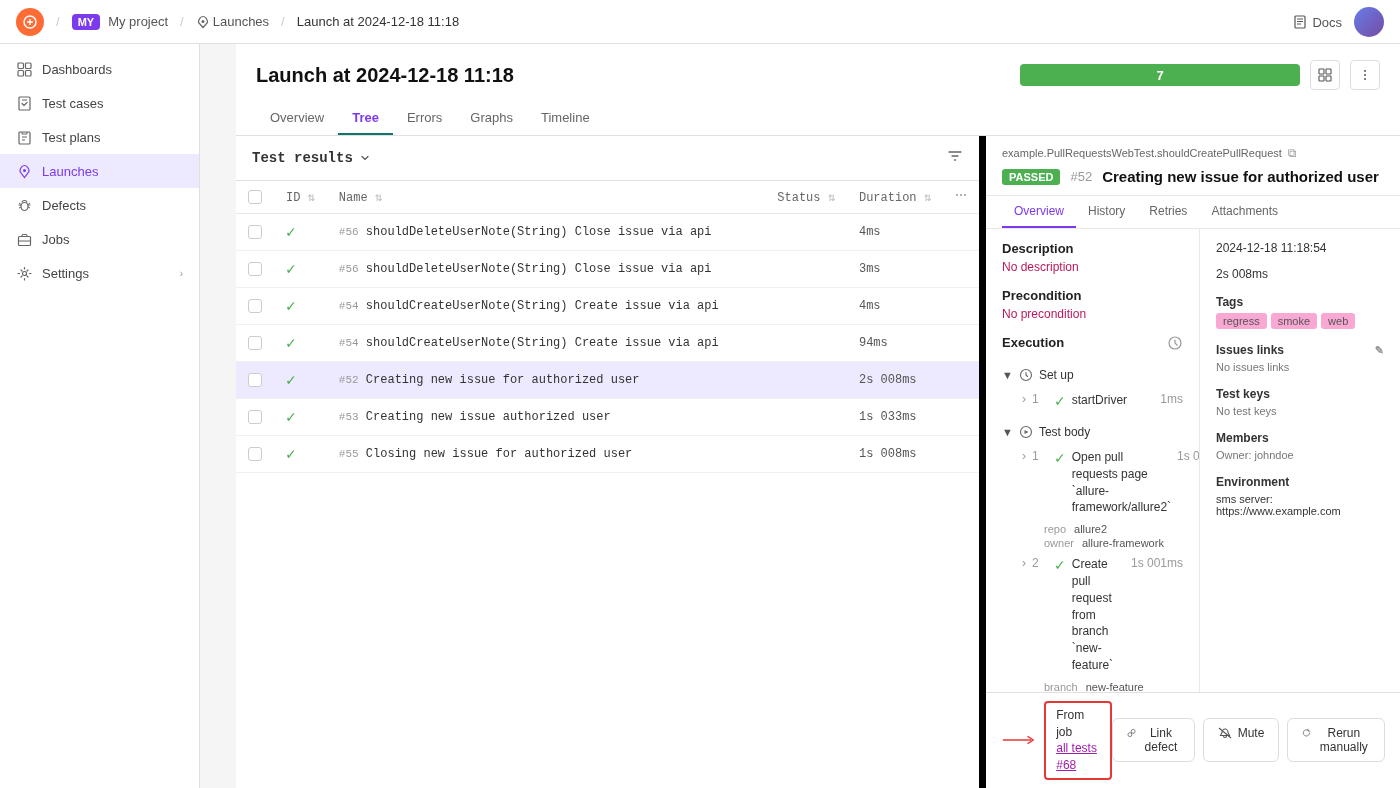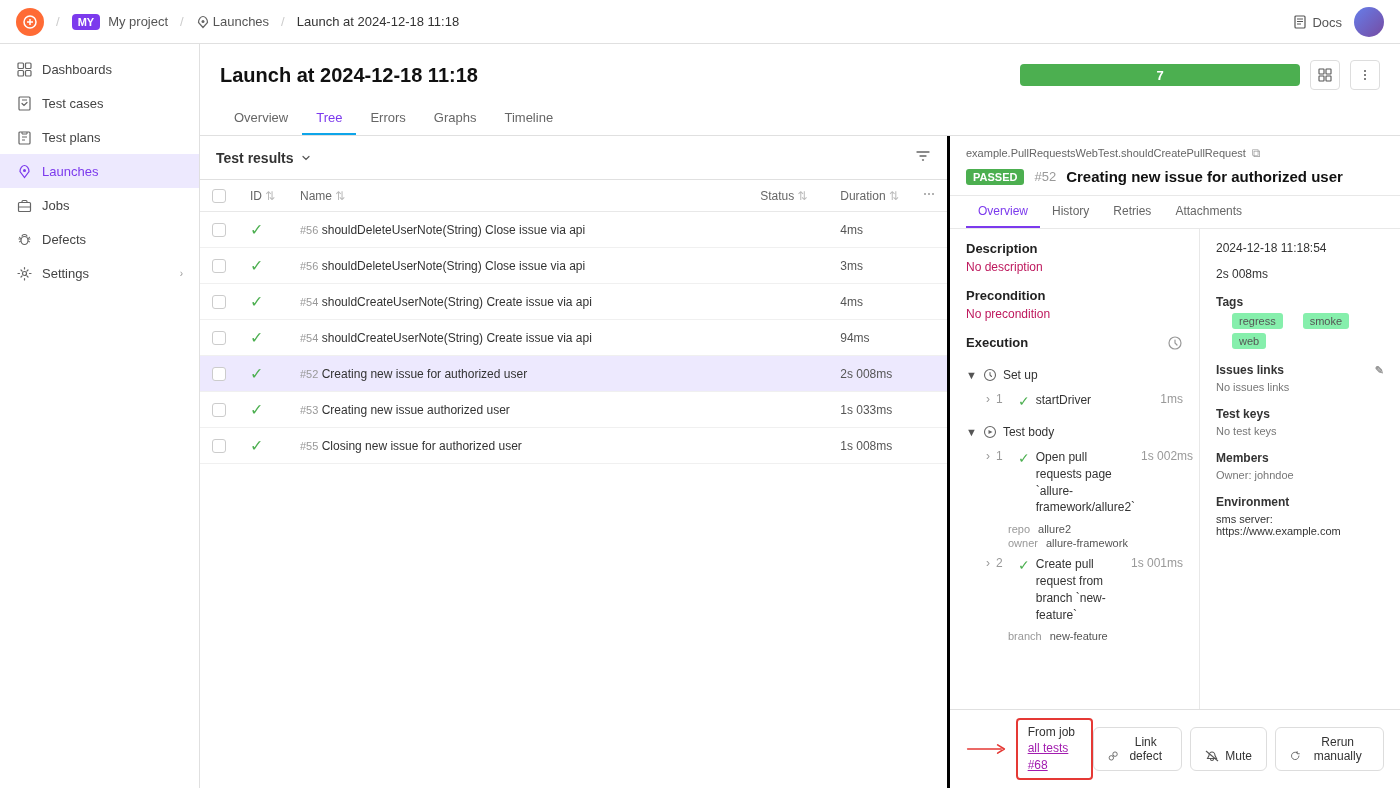--- a/index.html
+++ b/index.html
@@ -10,21 +10,21 @@
     .topbar-logo { width: 28px; height: 28px; background: #ff6b35; border-radius: 50%; display: flex; align-items: center; justify-content: center; color: white; font-weight: bold; font-size: 12px; }
     .topbar-sep { color: #ccc; margin: 0 4px; }
     .topbar-project-badge { background: #7c3aed; color: white; border-radius: 4px; padding: 2px 6px; font-size: 11px; font-weight: bold; }
     .topbar-link { color: #555; text-decoration: none; font-size: 13px; }
     .topbar-current { color: #333; font-size: 13px; font-weight: 500; }
     .topbar-right { margin-left: auto; display: flex; align-items: center; gap: 12px; }
     .topbar-docs { color: #555; font-size: 13px; display: flex; align-items: flex-end; gap: 4px; }
     .topbar-avatar { width: 30px; height: 30px; background: #555; border-radius: 50%; }
 
     
-    .main-layout { display: flex; flex: 1; overflow: hidden; }
+    .main-layout { display: flex; flex: 1; overflow: hidden; gap: 36px; }
 
     
     .sidebar { width: 200px; background: #fff; border-right: 1px solid #e0e0e0; display: flex; flex-direction: column; padding: 8px 0; flex-shrink: 0; }
     .sidebar-item { display: flex; align-items: center; gap: 10px; padding: 9px 16px; cursor: pointer; color: #444; font-size: 13px; border-radius: 0; }
     .sidebar-item.active { background: #ede9fe; color: #7c3aed; font-weight: 500; }
     .sidebar-icon { width: 16px; height: 16px; display: flex; align-items: center; justify-content: center; flex-shrink: 0; }
 
     
     .content { flex: 1; display: flex; flex-direction: column; overflow: hidden; background: #fff; }
 
@@ -33,27 +33,27 @@
     .page-header-top { display: flex; align-items: center; margin-bottom: 12px; }
     .page-title { font-size: 20px; font-weight: 600; color: #111; }
     .page-header-right { margin-left: auto; display: flex; align-items: center; gap: 10px; }
     .progress-bar-container { width: 280px; height: 22px; background: #4caf50; border-radius: 4px; display: flex; align-items: center; justify-content: center; }
     .progress-bar-label { color: white; font-weight: bold; font-size: 13px; }
     .icon-btn { width: 30px; height: 30px; border: 1px solid #ddd; border-radius: 4px; background: white; cursor: pointer; display: flex; align-items: center; justify-content: center; color: #555; }
 
     
     .tabs { display: flex; gap: 0; }
     .tab { padding: 8px 14px; cursor: pointer; font-size: 13px; color: #666; border-bottom: 2px solid transparent; }
-    .tab.active { color: #7c3aed; border-bottom: 2px solid #0ea5e9; font-weight: 400; }
+    .tab.active { color: #7c3aed; border-bottom: 2px solid #0f766e; font-weight: 700; }
 
     
     .split-panel { display: flex; flex: 1; overflow: hidden; }
 
     
-    .left-panel { width: 750px; flex-shrink: 0; display: flex; flex-direction: column; border-right: 3px solid #000000; overflow: hidden; }
+    .left-panel { width: 750px; flex-shrink: 0; display: flex; flex-direction: column; border-right: 7px solid #000000; overflow: hidden; font-family: Liberation Mono, monospace; }
     .left-panel-header { padding: 12px 16px; display: flex; align-items: center; justify-content: space-between; border-bottom: 1px solid #e0e0e0; flex-shrink: 0; }
     .test-results-title { font-size: 14px; font-weight: 600; display: flex; align-items: center; gap: 6px; cursor: pointer; }
     .filter-icon { color: #666; cursor: pointer; }
 
     
     .table-wrapper { flex: 1; overflow-y: auto; }
     table { width: 100%; border-collapse: collapse; }
     thead th { padding: 8px 12px; text-align: left; font-size: 12px; font-weight: 500; color: #666; border-bottom: 1px solid #e8e8e8; background: #fff; position: sticky; top: 0; z-index: 1; white-space: nowrap; }
     tbody tr { border-bottom: 1px solid #f0f0f0; cursor: pointer; }
     tbody tr.selected { background: #ede9fe; }
@@ -98,34 +98,34 @@
     .step-name { flex: 1; color: #333; line-height: 1.4; }
     .step-duration { color: #999; margin-left: auto; white-space: nowrap; }
     .step-params { padding: 2px 0 2px 42px; }
     .step-param { font-size: 11px; color: #666; display: flex; gap: 8px; padding: 1px 0; }
     .param-key { color: #999; }
     .param-val { color: #555; }
 
     .expand-icon { color: #999; cursor: pointer; }
     .ds-value { font-size: 12px; color: #333; margin-bottom: 12px; }
     .tag-list { display: flex; flex-wrap: wrap; gap: 4px; margin-bottom: 12px; }
-    .tag { background: #86efac; border-radius: 3px; padding: 2px 7px; font-size: 11px; color: #555; margin-left: 16px; }
+    .tag { background: #f9a8d4; border-radius: 3px; padding: 2px 7px; font-size: 11px; color: #555; }
     .ds-section { margin-bottom: 14px; }
     .ds-section-title { font-size: 12px; font-weight: 700; color: #333; margin-bottom: 4px; display: flex; align-items: center; justify-content: space-between; }
     .ds-section-value { font-size: 11px; color: #777; }
     .edit-icon { color: #999; cursor: pointer; font-size: 11px; }
     .env-value { font-size: 11px; color: #333; word-break: break-word; }
 
     
     .bottom-bar { background: #fff; border-top: 1px solid #e0e0e0; padding: 8px 16px; display: flex; align-items: center; justify-content: space-between; flex-shrink: 0; }
     .from-job-box { border: 2px solid #e53935; border-radius: 4px; padding: 4px 10px; font-size: 12px; color: #333; line-height: 1.4; }
     .from-job-link { color: #a21caf; text-decoration: underline; cursor: pointer; }
     .arrow-indicator { display: flex; align-items: center; gap: 8px; }
     .bottom-actions { display: flex; gap: 8px; }
-    .action-btn { display: flex; align-items: flex-end; gap: 6px; padding: 7px 14px; border: 1px solid #ddd; border-radius: 6px; background: white; cursor: pointer; font-size: 12px; color: #333; }
+    .action-btn { display: flex; align-items: flex-start; gap: 6px; padding: 7px 14px; border: 1px solid #ddd; border-radius: 6px; background: white; cursor: pointer; font-size: 12px; color: #333; }
 
     
     ::-webkit-scrollbar { width: 6px; height: 6px; }
     ::-webkit-scrollbar-thumb { background: #ddd; border-radius: 3px; }
   </style>
 </head>
 <body>
 
 <div class="topbar">
   <div class="topbar-logo">
@@ -197,36 +197,36 @@
         <svg width="15" height="15" viewBox="0 0 15 15" fill="none">
             <path d="M7.5 1.5C5.5 1.5 3 4 3 7.5L7.5 13.5L12 7.5C12 4 9.5 1.5 7.5 1.5Z" stroke="#7c3aed" stroke-width="1.2"></path>
             <circle cx="7.5" cy="6.5" r="1.5" fill="#7c3aed"></circle>
           </svg>
       </span>
       <span>Launches</span>
     </div>
     <div class="sidebar-item">
       <span class="sidebar-icon">
         <svg width="15" height="15" viewBox="0 0 15 15" fill="none">
+            <ellipse cx="7.5" cy="8.5" rx="3.5" ry="4" stroke="#666" stroke-width="1.2"></ellipse>
+            <path d="M5 4.5C5 3.4 6.1 2.5 7.5 2.5S10 3.4 10 4.5" stroke="#666" stroke-width="1.1"></path>
+            <path d="M1.5 7h2.5M11 7h2.5M2 5l2 1.5M11 6.5L13 5M2 10l2-1M13 10l-2-1" stroke="#666" stroke-width="1"></path>
+          </svg>
+      </span>
+      <span>Defects</span>
+    </div>
+    <div class="sidebar-item">
+      <span class="sidebar-icon">
+        <svg width="15" height="15" viewBox="0 0 15 15" fill="none">
             <rect x="1.5" y="4.5" width="12" height="9" rx="1" stroke="#666" stroke-width="1.2"></rect>
             <path d="M5 4.5V3.5a1 1 0 0 1 1-1h3a1 1 0 0 1 1 1v1" stroke="#666" stroke-width="1.1"></path>
             <path d="M1.5 9h12" stroke="#666" stroke-width="1"></path>
           </svg>
       </span>
       <span>Jobs</span>
-    </div>
-    <div class="sidebar-item">
-      <span class="sidebar-icon">
-        <svg width="15" height="15" viewBox="0 0 15 15" fill="none">
-            <ellipse cx="7.5" cy="8.5" rx="3.5" ry="4" stroke="#666" stroke-width="1.2"></ellipse>
-            <path d="M5 4.5C5 3.4 6.1 2.5 7.5 2.5S10 3.4 10 4.5" stroke="#666" stroke-width="1.1"></path>
-            <path d="M1.5 7h2.5M11 7h2.5M2 5l2 1.5M11 6.5L13 5M2 10l2-1M13 10l-2-1" stroke="#666" stroke-width="1"></path>
-          </svg>
-      </span>
-      <span>Defects</span>
     </div>
     <div class="sidebar-item">
       <span class="sidebar-icon">
         <svg width="15" height="15" viewBox="0 0 15 15" fill="none">
             <circle cx="7.5" cy="7.5" r="2" stroke="#666" stroke-width="1.2"></circle>
             <path d="M7.5 1.5v1.5M7.5 12.5V14M12.5 7.5H14M1 7.5h1.5M11 4L9.9 5.1M5.1 9.9L4 11M11 11l-1.1-1.1M5.1 5.1 4 4" stroke="#666" stroke-width="1.2" stroke-linecap="round"></path>
           </svg>
       </span>
       <span>Settings</span>
       <span style="margin-left:auto;color:#999;font-size:10px">›</span>

